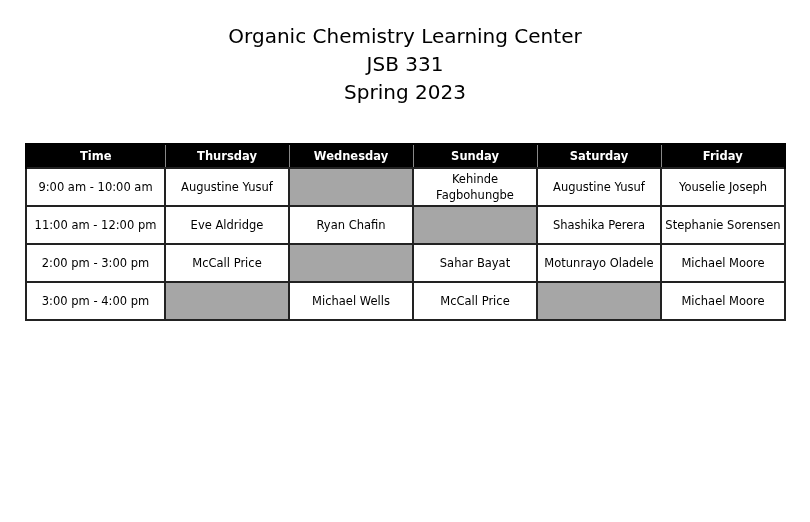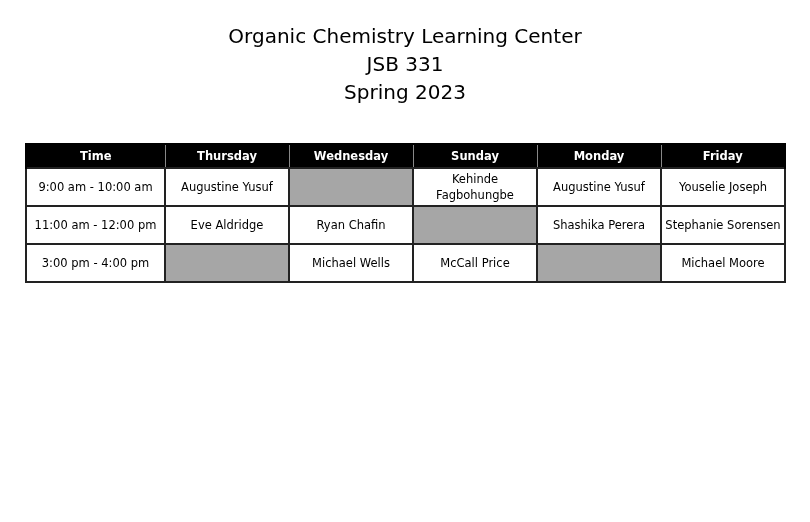--- a/index.html
+++ b/index.html
@@ -32,21 +32,21 @@
       <col class="cd">
       <col class="cd">
       <col class="cd">
   </colgroup>
   <thead>
     <tr>
       <th>Time</th>
       <th>Thursday</th>
       <th>Wednesday</th>
       <th>Sunday</th>
-      <th>Monday</th>
+      <th>Saturday</th>
       <th>Friday</th>
     </tr>
   </thead>
   <tbody id="sched-body">
       <tr>
         <td>9:00 am - 10:00 am</td>
         <td>Augustine Yusuf</td>
         <td class="empty"></td>
         <td>Kehinde Fagbohungbe</td>
         <td>Augustine Yusuf</td>
@@ -54,20 +54,28 @@
       </tr>
       <tr>
         <td>11:00 am - 12:00 pm</td>
         <td>Eve Aldridge</td>
         <td>Ryan Chafin</td>
         <td class="empty"></td>
         <td>Shashika Perera</td>
         <td>Stephanie Sorensen</td>
       </tr>
       <tr>
+        <td>2:00 pm - 3:00 pm</td>
+        <td>McCall Price</td>
+        <td class="empty"></td>
+        <td>Sahar Bayat</td>
+        <td>Motunrayo Oladele</td>
+        <td>Michael Moore</td>
+      </tr>
+      <tr>
         <td>3:00 pm - 4:00 pm</td>
         <td class="empty"></td>
         <td>Michael Wells</td>
         <td>McCall Price</td>
         <td class="empty"></td>
         <td>Michael Moore</td>
       </tr>
     </tbody>
 </table>
 

